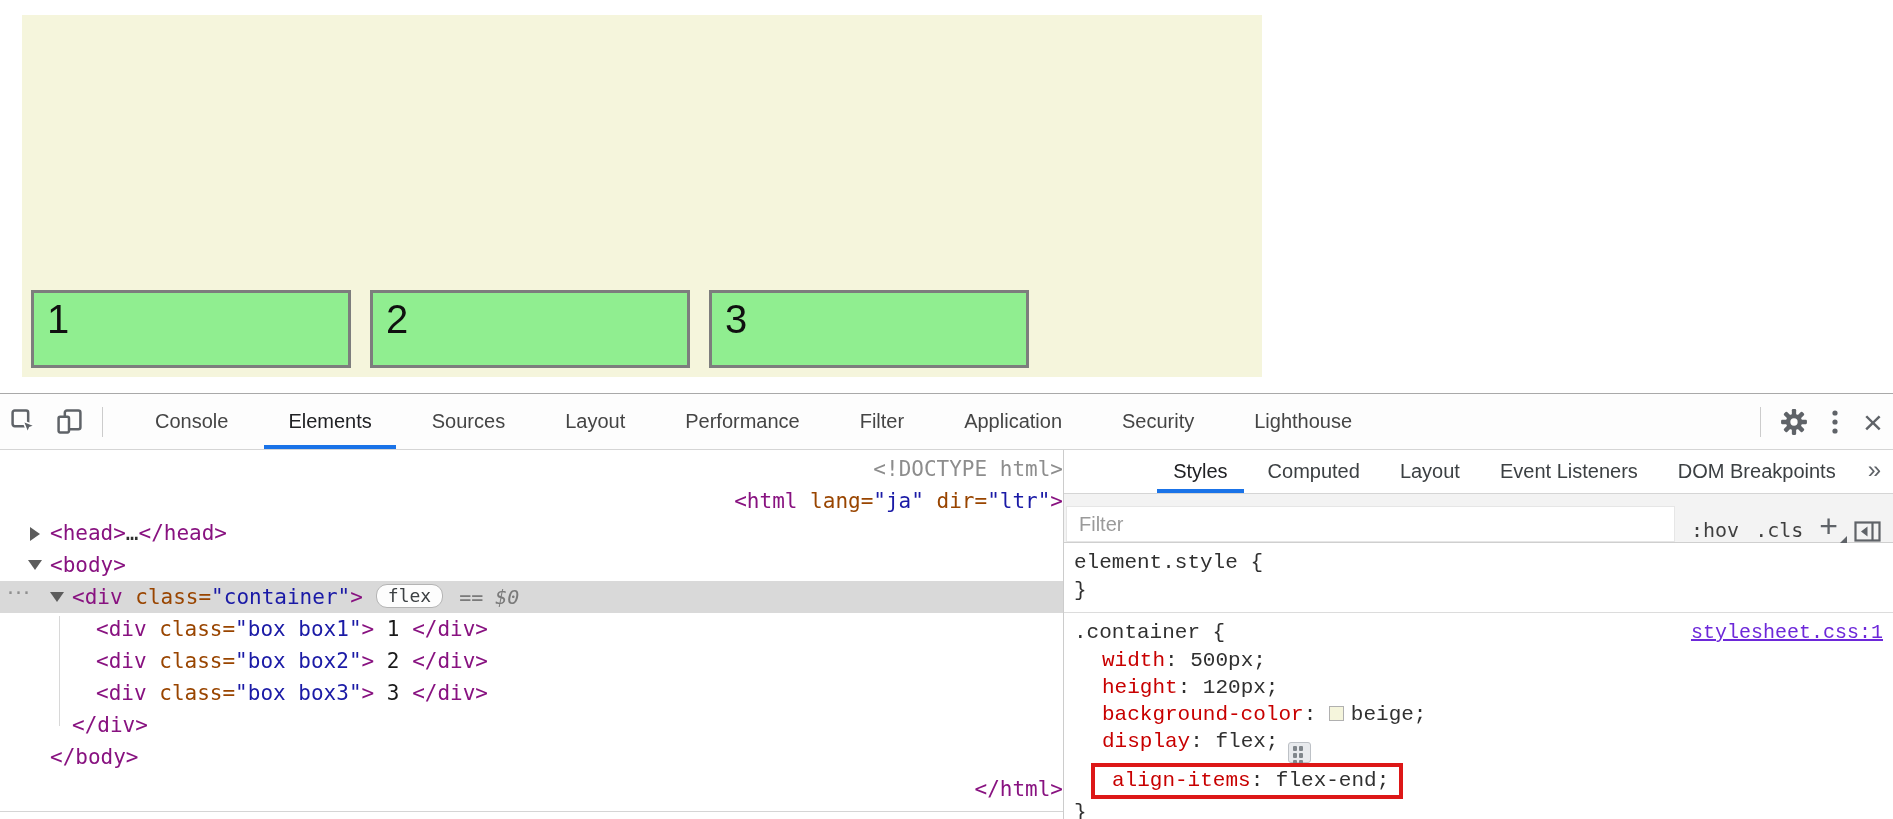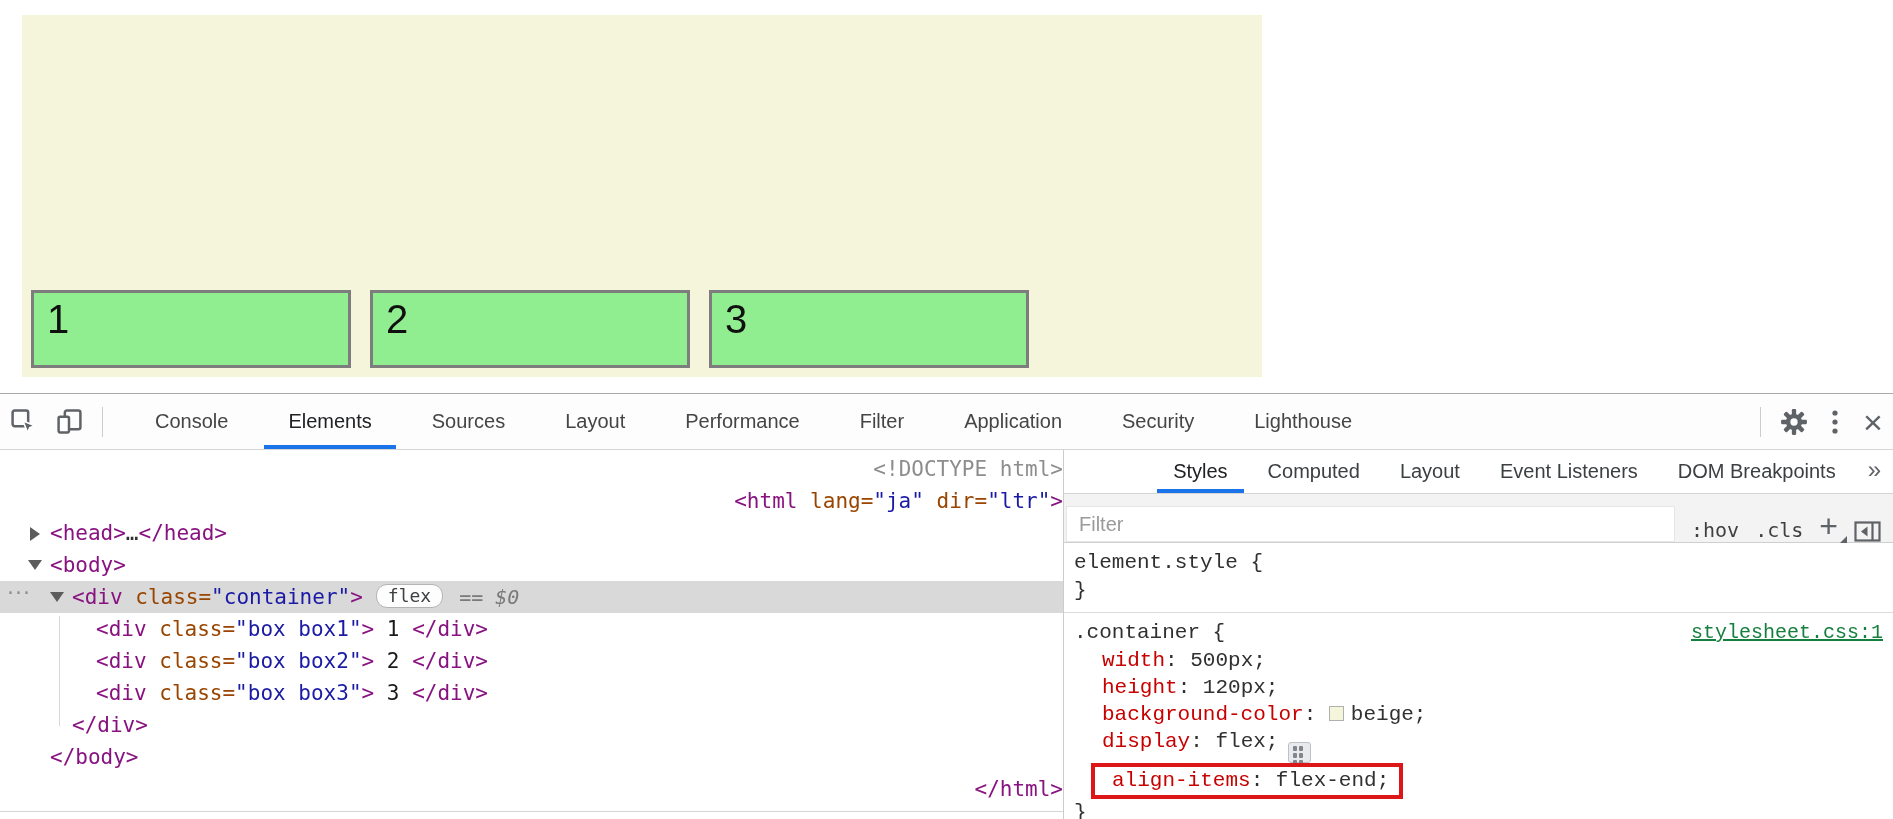--- a/index.html
+++ b/index.html
@@ -71,21 +71,21 @@
   #filter-input::placeholder{color:#9a9a9a;}
   .state-btn{font-family:"DejaVu Sans Mono",monospace;font-size:20px;color:#3f3f3f;flex:0 0 auto;}
   #plus-btn{font-size:32px;color:#5f6368;line-height:1;position:relative;flex:0 0 auto;margin-top:-4px;}
   #plus-btn::after{content:"";position:absolute;right:-9px;bottom:-1px;width:0;height:0;
       border-left:7px solid transparent;border-bottom:7px solid #5f6368;}
 
   #styles-content{flex:1;font-family:Liberation Mono, monospace;font-size:21px;color:#303030;overflow:hidden;}
   .rule{padding:6px 8px 7px 10px;border-bottom:1px solid #dcdcdc;line-height:28px;}
   .rule.last{border-bottom:none;}
   .rule-head{line-height:28px;}
-  .css-link{float:right;color:#15803d;text-decoration:underline;font-size:20px;margin-right:2px;}
+  .css-link{float:right;color:#6d28d9;text-decoration:underline;font-size:20px;margin-right:2px;}
   .prop-row{padding-left:28px;line-height:27px;white-space:pre;}
   .pname{color:#c80000;}
   .pval{color:#303030;}
   .hl{border:4px solid #dd1717;display:inline-block;padding:0 10px 1px 17px;margin-left:-11px;line-height:27px;}
   .swatch{display:inline-block;width:15px;height:15px;border:1px solid #b0b0b0;vertical-align:-1px;
       margin-right:7px;box-sizing:border-box;}
   .flexicon{display:inline-flex;flex-wrap:wrap;gap:2px;padding:3px 4px;width:23px;height:21px;
       background:#e8eaed;border:1px solid #bdc1c6;border-radius:3px;margin-left:10px;
       vertical-align:-4px;box-sizing:border-box;}
   .flexicon i{width:4px;height:5px;background:#80868b;border-radius:1px;}

